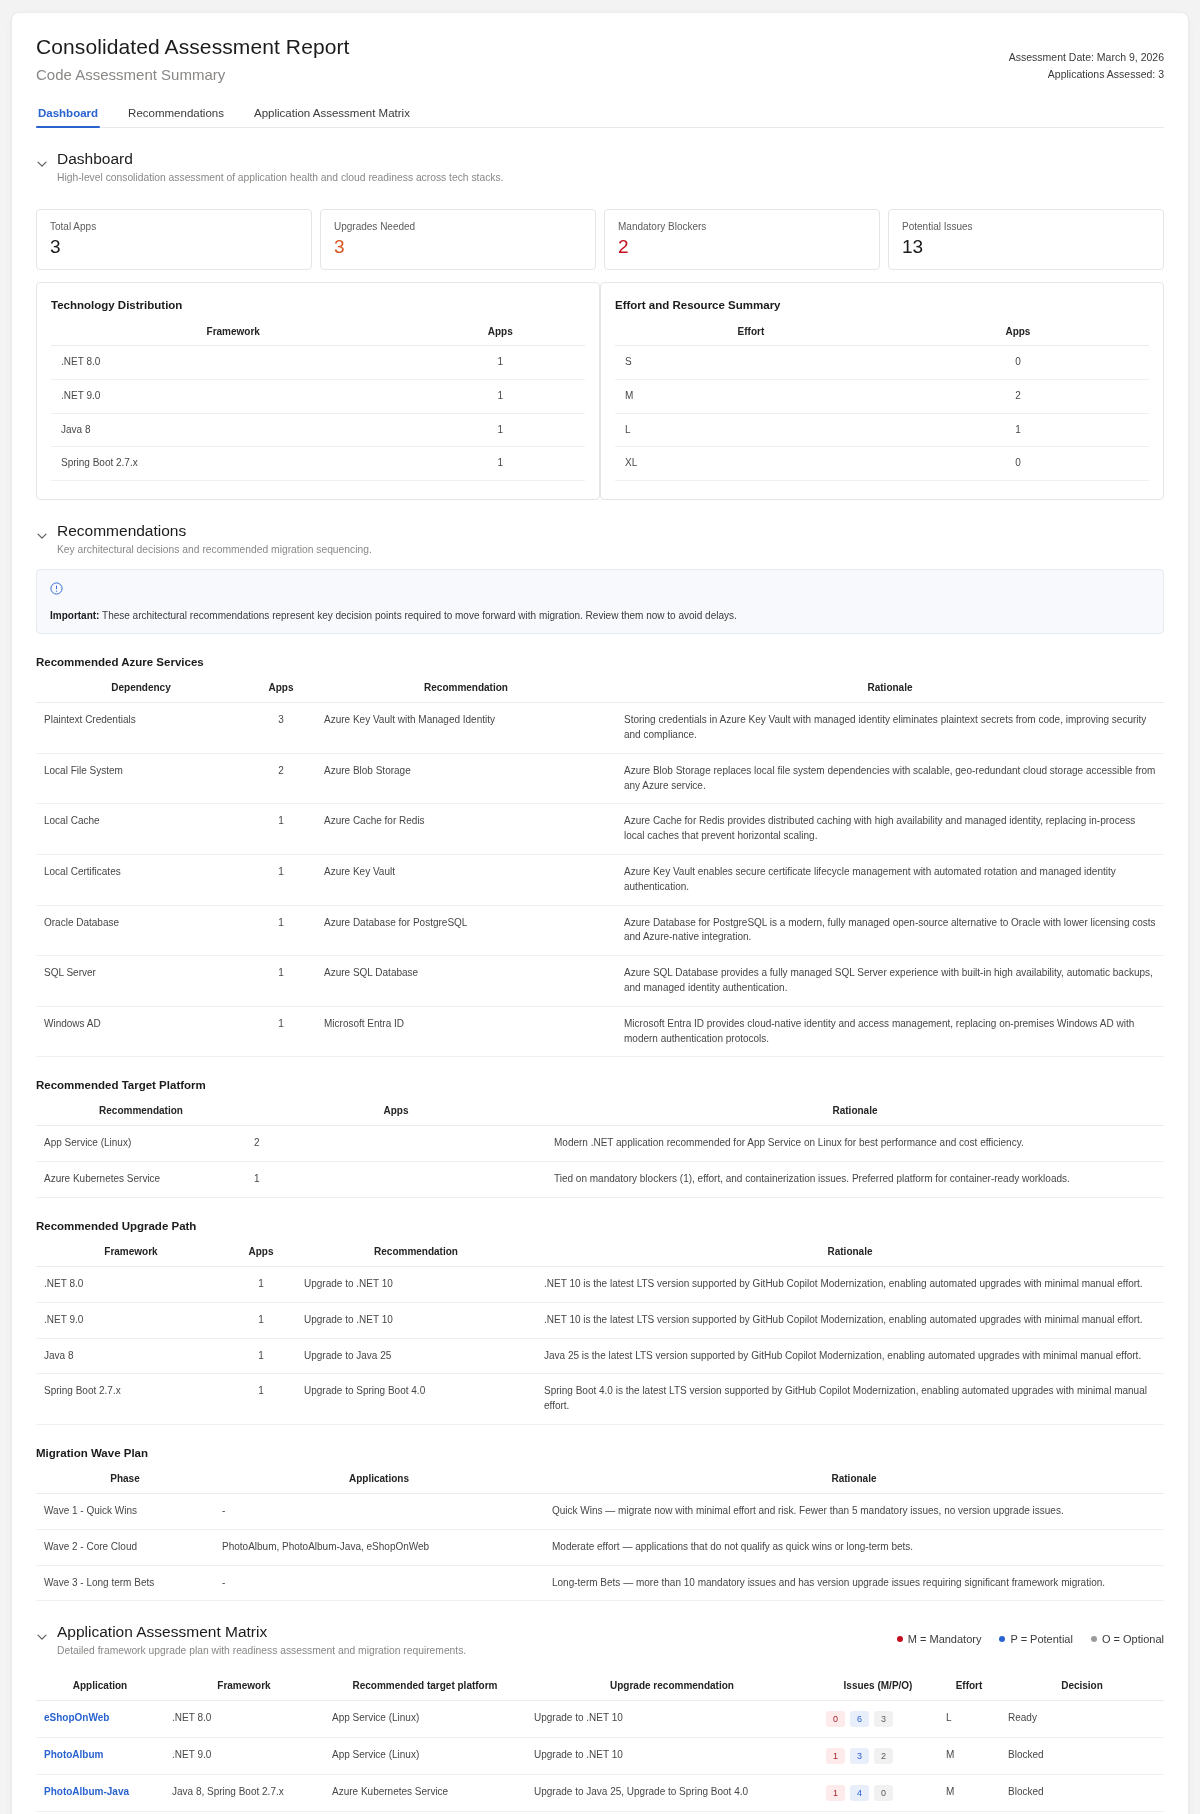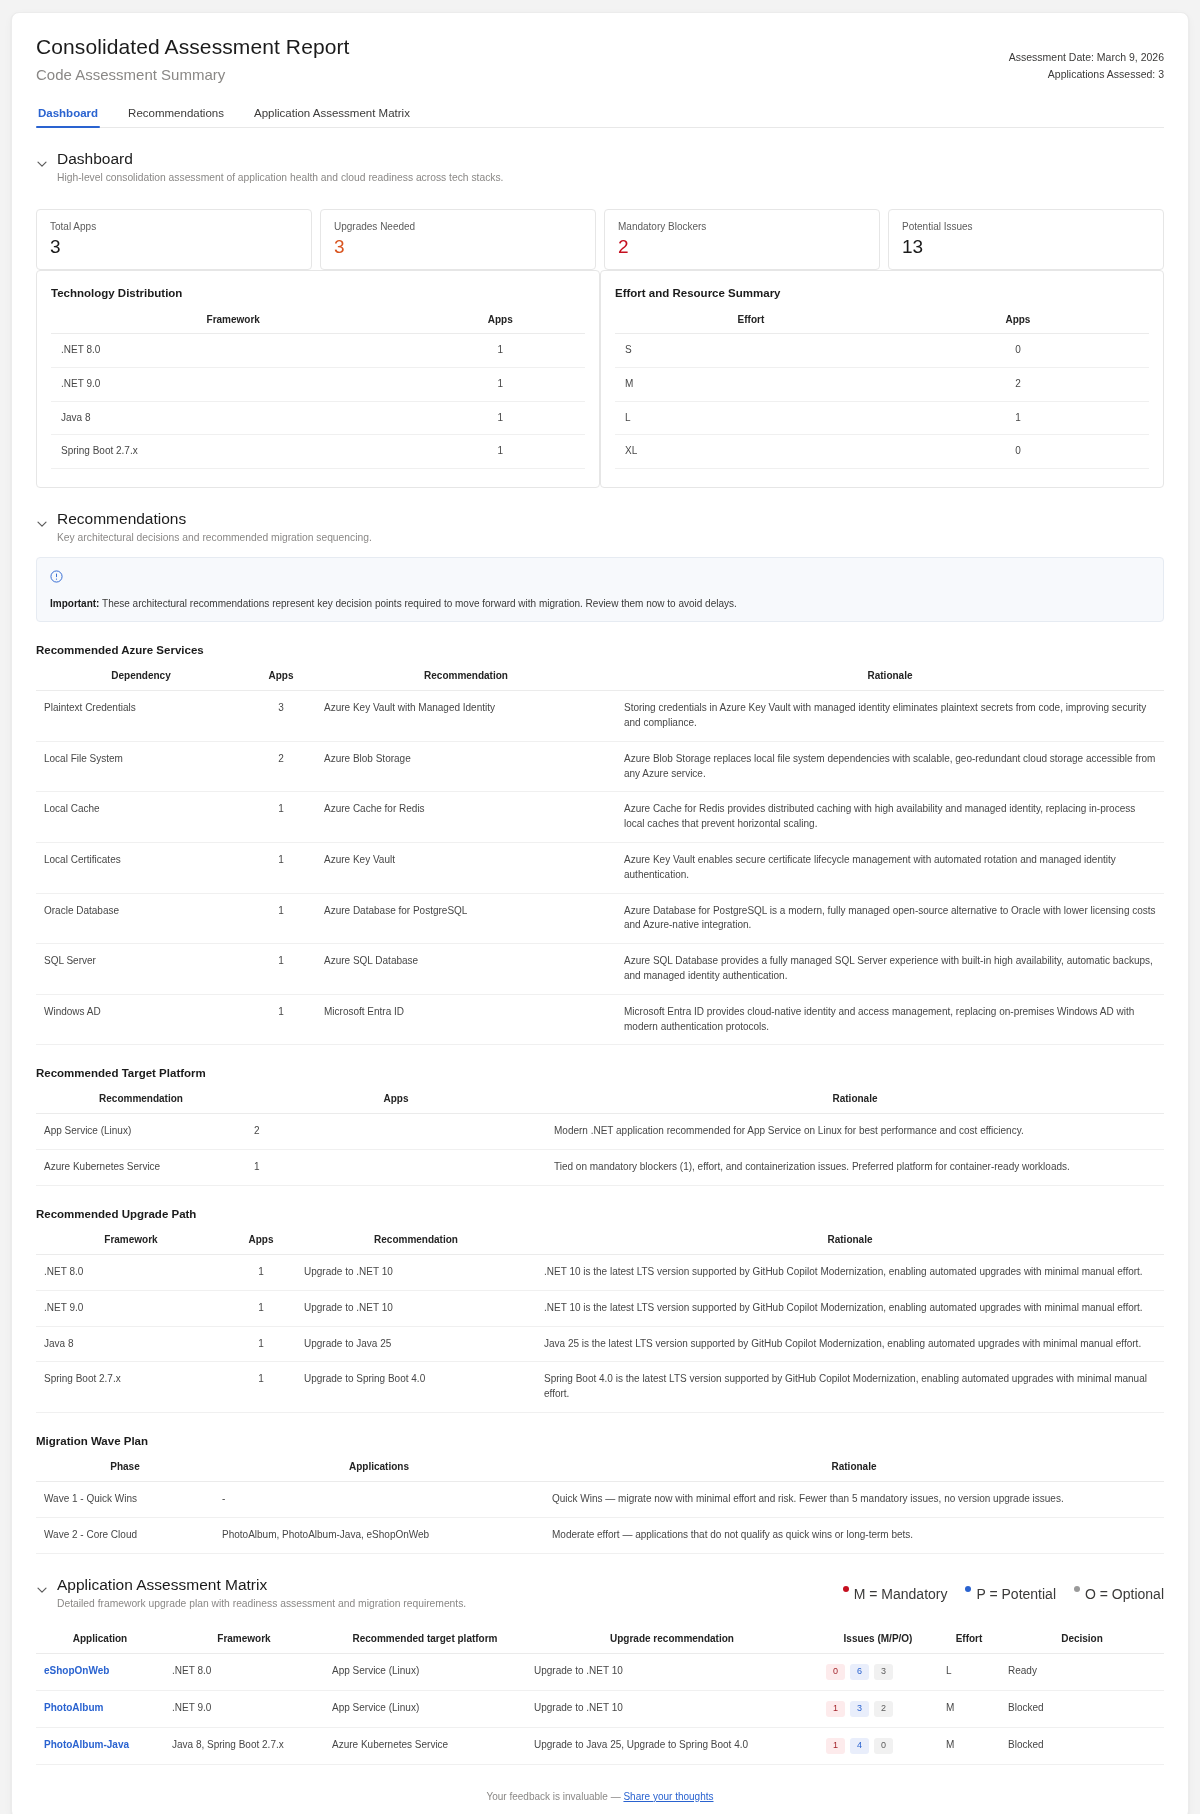--- a/index.html
+++ b/index.html
@@ -56,36 +56,36 @@
     width: 12px; height: 12px; flex: 0 0 12px; margin-top: 8px;
     color: #5c5c5c;
   }
   .chev svg { display: block; }
   .sec-title { font-size: 15.5px; color: #1b1b1b; font-weight: 400; }
   .sec-sub { font-size: 10.3px; color: #8a8886; margin-top: 4px; }
   .sec-head-right {
     margin-left: auto; display: flex; gap: 18px; align-items: center;
     padding-top: 10px;
   }
-  .legend-item { display: flex; align-items: flex-start; gap: 5px; font-size: 14px; color: #3b3a39; }
+  .legend-item { display: flex; align-items: center; gap: 5px; font-size: 11px; color: #3b3a39; }
   .dot { width: 6px; height: 6px; border-radius: 50%; display: inline-block; }
 
   
   .kpis { display: flex; gap: 8px; margin-top: 26px; }
   .kpi {
     flex: 1 1 0; background: #fff; border: 1px solid #e6e6e6; border-radius: 4px;
     padding: 11px 13px 13px 13px; min-height: 54px;
   }
   .kpi-label { font-size: 10px; color: #5c5c5c; }
   .kpi-value { font-size: 19px; color: #1b1b1b; margin-top: 5px; line-height: 1; }
   .kpi-value.warn { color: #d9541f; }
   .kpi-value.danger { color: #c50f1f; }
 
   
-  .panels { display: flex; margin-top: 0; }
+  .panels { display: flex; margin-top: 12px; }
   .panel {
     flex: 1 1 0; background: #fff; border: 1px solid #e6e6e6; border-radius: 4px;
     padding: 16px 14px 18px 14px;
   }
   .panel-title { font-size: 11.5px; font-weight: 600; color: #1b1b1b; margin-bottom: 9px; }
 
   
   table { width: 100%; border-collapse: collapse; }
   th {
     font-size: 10px; font-weight: 600; color: #242424; text-align: center;
@@ -407,20 +407,25 @@
       <tbody>
             <tr>
               <td>Wave 1 - Quick Wins</td>
               <td>-</td>
               <td>Quick Wins — migrate now with minimal effort and risk. Fewer than 5 mandatory issues, no version upgrade issues.</td>
             </tr>
             <tr>
               <td>Wave 2 - Core Cloud</td>
               <td>PhotoAlbum, PhotoAlbum-Java, eShopOnWeb</td>
               <td>Moderate effort — applications that do not qualify as quick wins or long-term bets.</td>
+            </tr>
+            <tr>
+              <td>Wave 3 - Long term Bets</td>
+              <td>-</td>
+              <td>Long-term Bets — more than 10 mandatory issues and has version upgrade issues requiring significant framework migration.</td>
             </tr>
           </tbody>
     </table>
   </div>
 
   <div class="section">
     <div class="sec-head">
       <span class="chev">
         <svg viewBox="0 0 12 12" width="12" height="12">
               <path d="M2 4.2 L6 8.2 L10 4.2" fill="none" stroke="currentColor" stroke-width="1.2" stroke-linecap="round" stroke-linejoin="round"></path>

